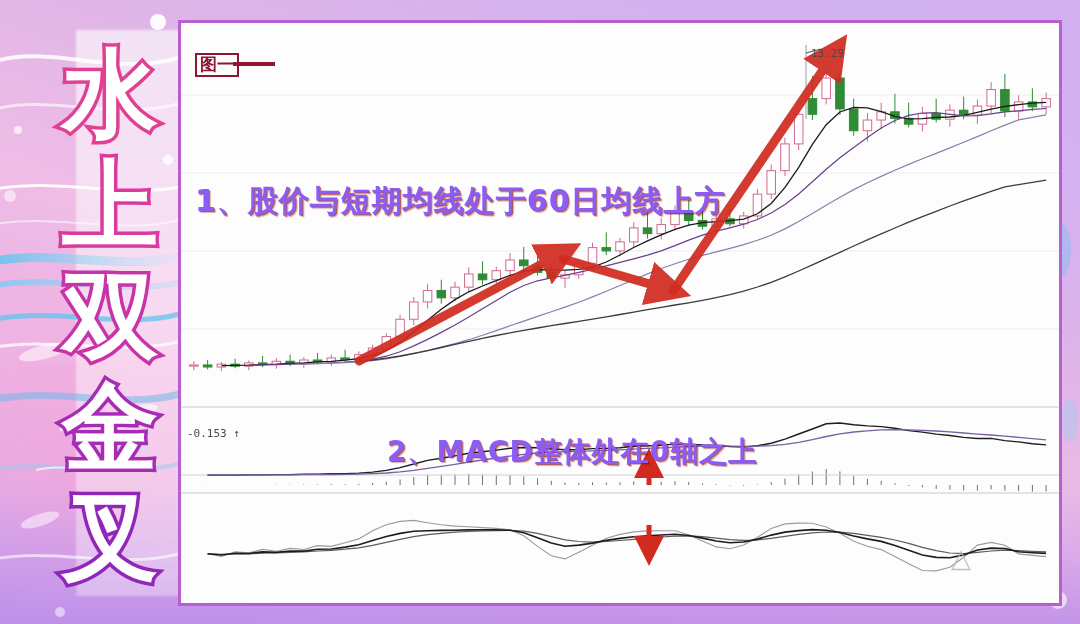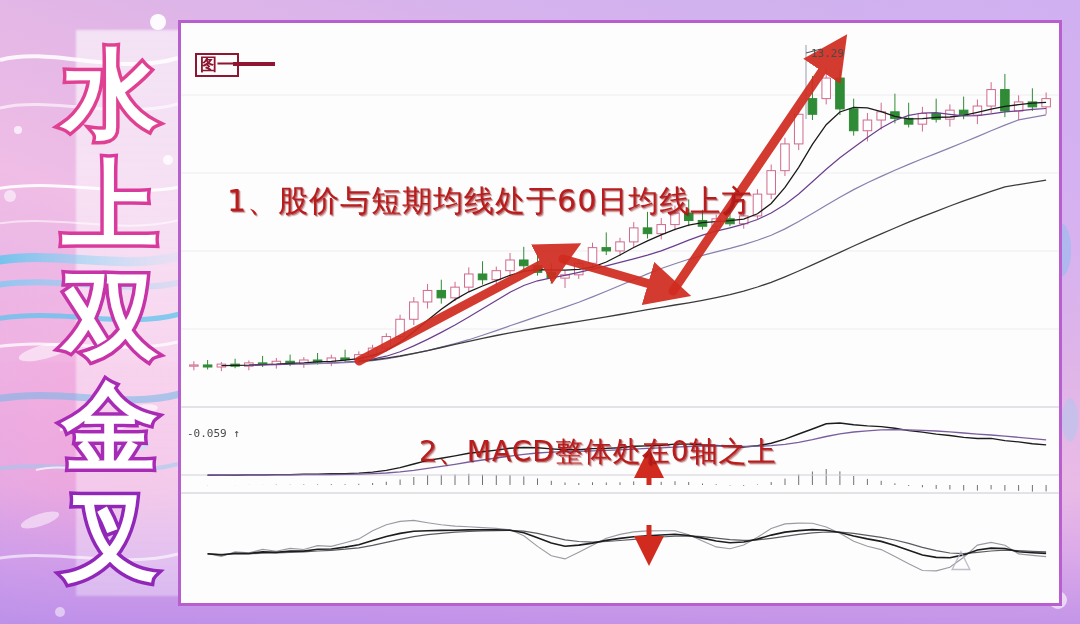--- a/index.html
+++ b/index.html
@@ -88,27 +88,26 @@
     font-family:"DejaVu Sans Mono","Liberation Mono",monospace;
     font-size:11px; color:#4a4a4a; white-space:nowrap;
   }
   #price-tag{ left:630px; top:24px; }
   #macd-tag{ left:6px; top:404px; }
 
   
   .anno{
     position:absolute; z-index:9;
     font-family:"DejaVu Sans","Liberation Sans",sans-serif;
-    font-weight:normal; color:#b91c1c;
+    font-weight:bold; color:#8b5cf6;
     white-space:nowrap;
     text-shadow:
       1px 1px 0 rgba(150,10,12,.55),
       2px 2px 1px rgba(120,8,10,.30);
     letter-spacing:1px;
-    margin-left:32px;
   }
   #anno1{ left:14px;  top:158px; font-size:30px; }
   #anno2{ left:206px; top:410px; font-size:28px; }
   #anno3{ left:278px; top:494px; font-size:28px; }
 
   #watermark{
     position:absolute; left:770px; top:522px; z-index:7;
     color:#b9b3c4; font-size:26px; line-height:1; opacity:.85;
     font-family:"DejaVu Sans",sans-serif;
   }
@@ -417,20 +416,20 @@
       <g>
         <line x1="468" y1="462" x2="468" y2="440" stroke="#d12b1f" stroke-width="5" marker-end="url(#smallarrow)"></line>
         <line x1="468" y1="502" x2="468" y2="528" stroke="#d12b1f" stroke-width="5" marker-end="url(#smallarrow)"></line>
       </g>
     </svg>
 
     <div id="fig-label">图一</div>
     <div id="fig-dash"></div>
 
     <div id="price-tag" class="axis-tag">13.29</div>
-    <div id="macd-tag" class="axis-tag">-0.059 ↑</div>
+    <div id="macd-tag" class="axis-tag">-0.153 ↑</div>
 
     <div id="anno1" class="anno">1、股价与短期均线处于60日均线上方</div>
     <div id="anno2" class="anno">2、MACD整体处在0轴之上</div>
 
     <div id="watermark">△</div>
   </div>
 </div>
 
 </body></html>

